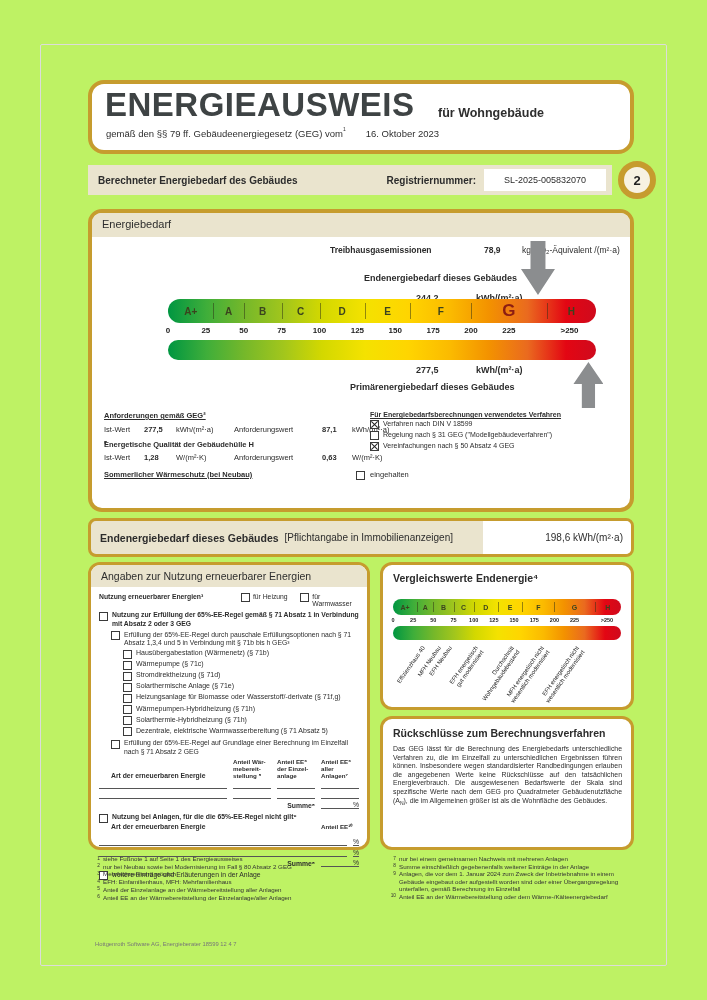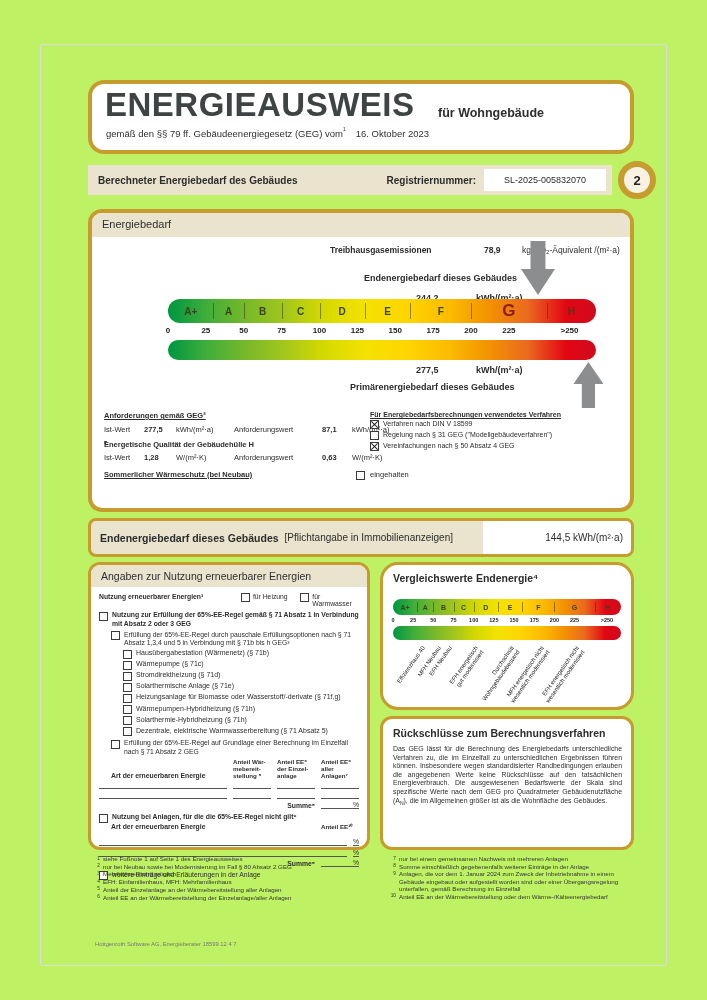--- a/index.html
+++ b/index.html
@@ -11,21 +11,21 @@
   .abs{position:absolute;}
   .b{font-weight:bold;}
   .u{text-decoration:underline;}
   .sup{font-size:5px;vertical-align:super;position:relative;top:-2px;}
   .sub{font-size:5px;vertical-align:sub;}
   
   .hdr-box{left:88px;top:80px;width:538px;height:66px;border-radius:16px;}
   .hdr-title{left:13px;top:2px;font-size:33px;font-weight:bold;color:#3e4344;letter-spacing:0.5px;}
   .hdr-sub{left:346px;top:22px;font-size:12.5px;font-weight:bold;color:#2e2e2e;}
   .hdr-law{left:14px;top:44px;font-size:9.5px;color:#2e2e2e;}
-  .hdr-date{margin-left:10px;}
+  .hdr-date{margin-left:20px;}
   
   .regbar{position:absolute;left:88px;top:165px;width:524px;height:30px;background:#EAE4CE;display:flex;align-items:center;}
   .reg-label{font-size:10px;font-weight:bold;margin-left:10px;}
   .reg-nr-label{font-size:10px;font-weight:bold;margin-left:auto;}
   .reg-value-box{width:122px;height:22px;background:#fff;margin:0 6px 0 8px;display:flex;align-items:center;justify-content:center;font-size:9px;}
   .badge{position:absolute;left:618px;top:161px;width:26px;height:26px;border:6px solid #C69C2E;border-radius:50%;background:#F7F2E2;display:flex;align-items:center;justify-content:center;font-size:13px;font-weight:bold;color:#222;}
   
   .main-box{left:88px;top:209px;width:538px;height:295px;}
   .ghg-label{left:238px;top:32px;font-size:8.5px;font-weight:bold;}
   .ghg-value{left:392px;top:32px;font-size:8.5px;font-weight:bold;}
@@ -91,21 +91,21 @@
   .tblhead .c1{flex:1;font-weight:bold;align-self:flex-end;}
   .tblhead .cn{width:38px;font-weight:bold;font-size:6.2px;line-height:7px;white-space:pre-line;}
   .linerow{display:flex;gap:6px;margin-top:9px;}
   .linerow .c1{flex:1;border-bottom:1px solid #555;}
   .linerow .cn{width:38px;border-bottom:1px solid #555;}
   .sumrow{display:flex;gap:6px;margin-top:2px;align-items:flex-end;}
   .sumrow .sp{flex:1;}
   .sumrow .sl{font-weight:bold;}
   .sumrow .pc{width:38px;border-bottom:1px solid #555;text-align:right;}
   
-  .vgl-box{left:380px;top:562px;width:248px;height:142px;border-radius:18px;border-width:3px;}
+  .vgl-box{left:380px;top:562px;width:248px;height:142px;border-radius:12px;border-width:3px;}
   .vgl-title{position:absolute;left:10px;top:7px;font-size:10.5px;font-weight:bold;}
   .vgl-scale-area{position:absolute;left:0;right:0;top:26px;}
   .erl-box{left:380px;top:716px;width:248px;height:128px;border-radius:12px;border-width:3px;}
   .erl-title{position:absolute;left:10px;top:8px;font-size:10.5px;font-weight:bold;}
   .erl-text{position:absolute;left:10px;right:9px;top:26px;font-size:6.9px;line-height:8.6px;text-align:justify;}
   
   .fncol{position:absolute;font-size:6.2px;line-height:7.2px;color:#333;}
   .fncol.left{left:92px;top:855px;width:288px;}
   .fncol.right{left:388px;top:855px;width:246px;}
   .fnrow{display:flex;gap:3px;margin-bottom:0.5px;}
@@ -235,21 +235,21 @@
             <span class="cb checked"></span>
             <span class="cbtxt">Vereinfachungen nach § 50 Absatz 4 GEG</span>
           </div>
         </div>
     </div>
   </div>
 
   <div class="end-strip">
     <span class="lbl">Endenergiebedarf dieses Gebäudes</span>
     <span class="brk">[Pflichtangabe in Immobilienanzeigen]</span>
-    <span class="val">144,5 kWh/(m²·a)</span>
+    <span class="val">198,6 kWh/(m²·a)</span>
   </div>
 
   <div class="box ee-box">
     <div class="boxstrip">
       <span class="strip-title">Angaben zur Nutzung erneuerbarer Energien</span>
     </div>
     <div class="ee-content">
       <div class="ee-row1">
         <span class="b" style="width:148px">Nutzung erneuerbarer Energien³</span>
         <span class="g" style="width:62px">

